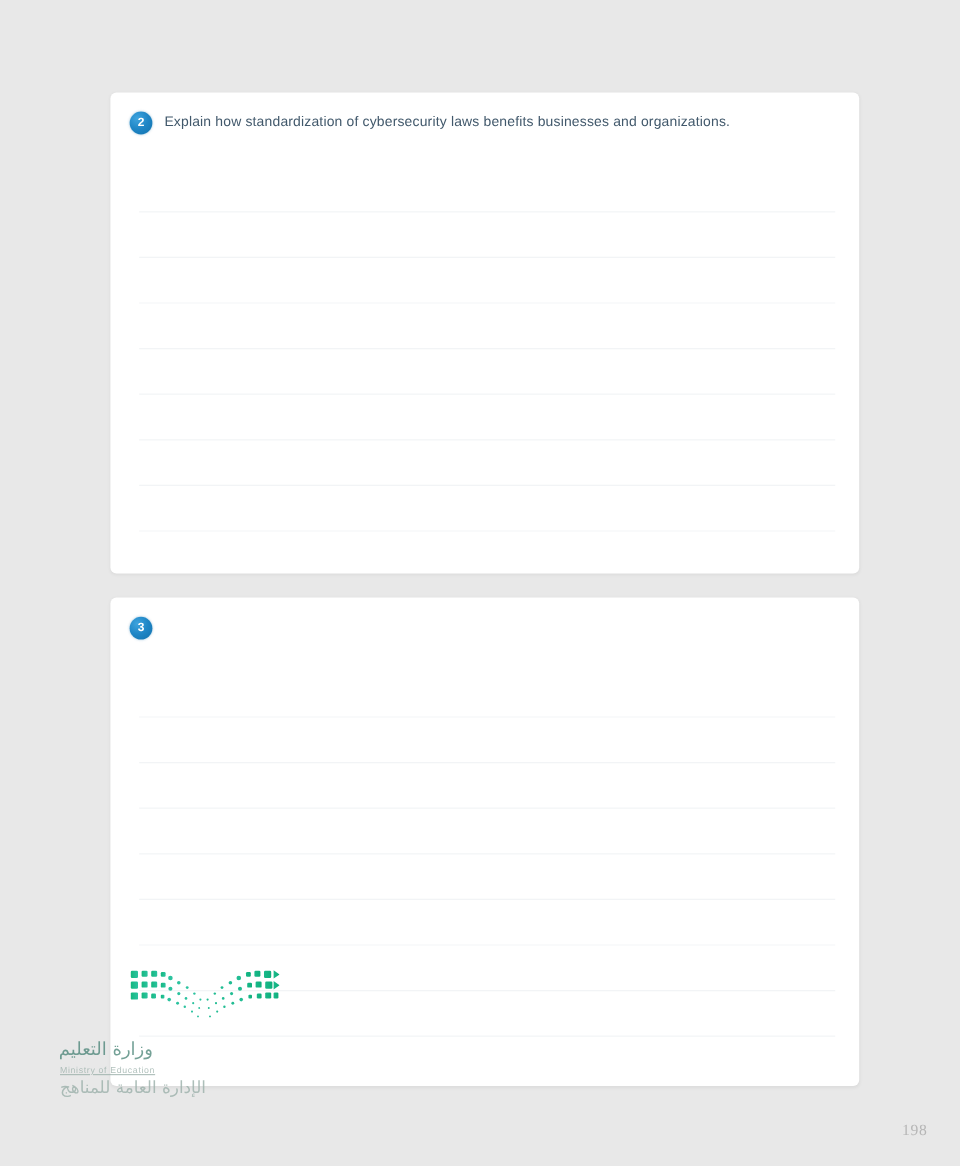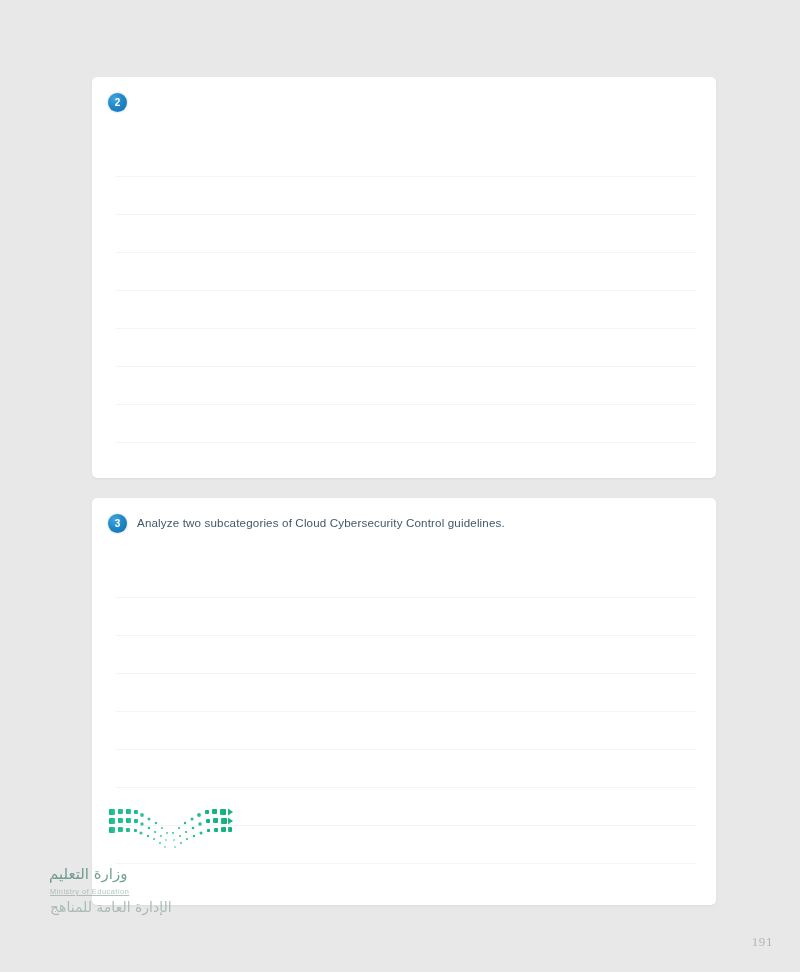--- a/index.html
+++ b/index.html
@@ -169,37 +169,37 @@
         <span></span>
         <span></span>
         <span></span>
         <span></span>
       <span></span>
         <span></span>
         <span></span>
     </div>
     <div class="q-row">
       <div class="q-badge">2</div>
+      <div class="q-text">Explain how standardization of cybersecurity laws benefits businesses and organizations.</div>
     </div>
   </div>
 
   <div class="card" id="card-q3">
     <div class="ruled">
       <span></span>
         <span></span>
         <span></span>
         <span></span>
         <span></span>
       <span></span>
         <span></span>
         <span></span>
     </div>
     <div class="q-row">
       <div class="q-badge">3</div>
-      <div class="q-text">Analyze two subcategories of Cloud Cybersecurity Control guidelines.</div>
     </div>
   </div>
 
   <div id="moe-logo">
 
     <svg id="emblem" viewBox="0 0 126 46">
       <defs>
         <linearGradient id="gl" x1="0" y1="0" x2="1" y2="0">
           <stop offset="0%" stop-color="#15b77f"></stop>
           <stop offset="100%" stop-color="#2bc4a0"></stop>
@@ -275,15 +275,15 @@
         <rect x="114" y="21" width="5" height="5" rx="1"></rect>
         <rect x="121" y="21" width="4" height="5" rx="1"></rect>
       </g>
     </svg>
 
     <div class="moe-ar">وزارة التعليم</div>
     <div class="moe-en">Ministry of Education</div>
     <div class="moe-sub">الإدارة العامة للمناهج</div>
   </div>
 
-  <div id="page-number">191</div>
+  <div id="page-number">198</div>
 
 </div>
 
 </body></html>

